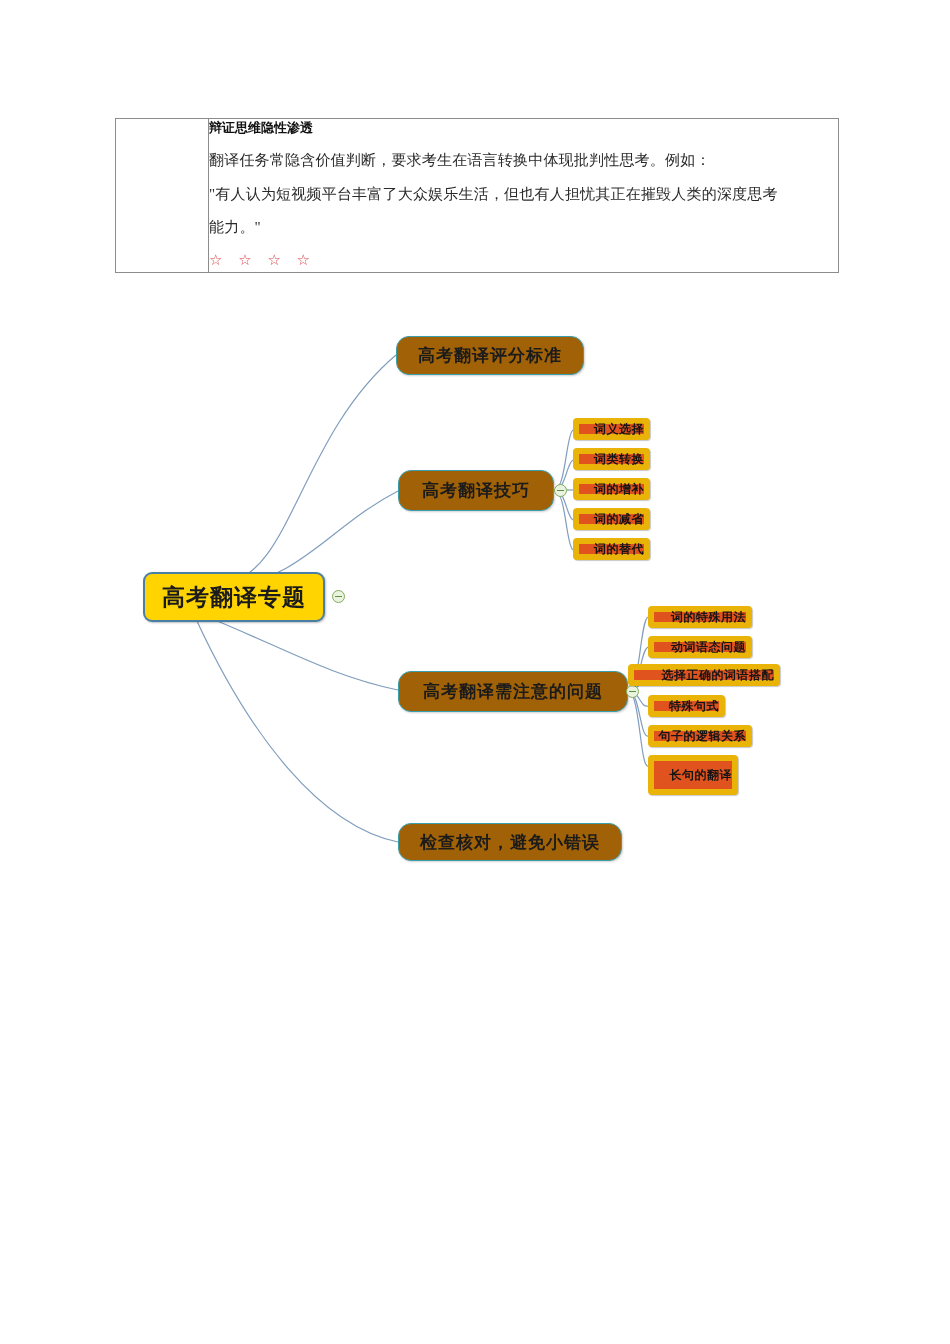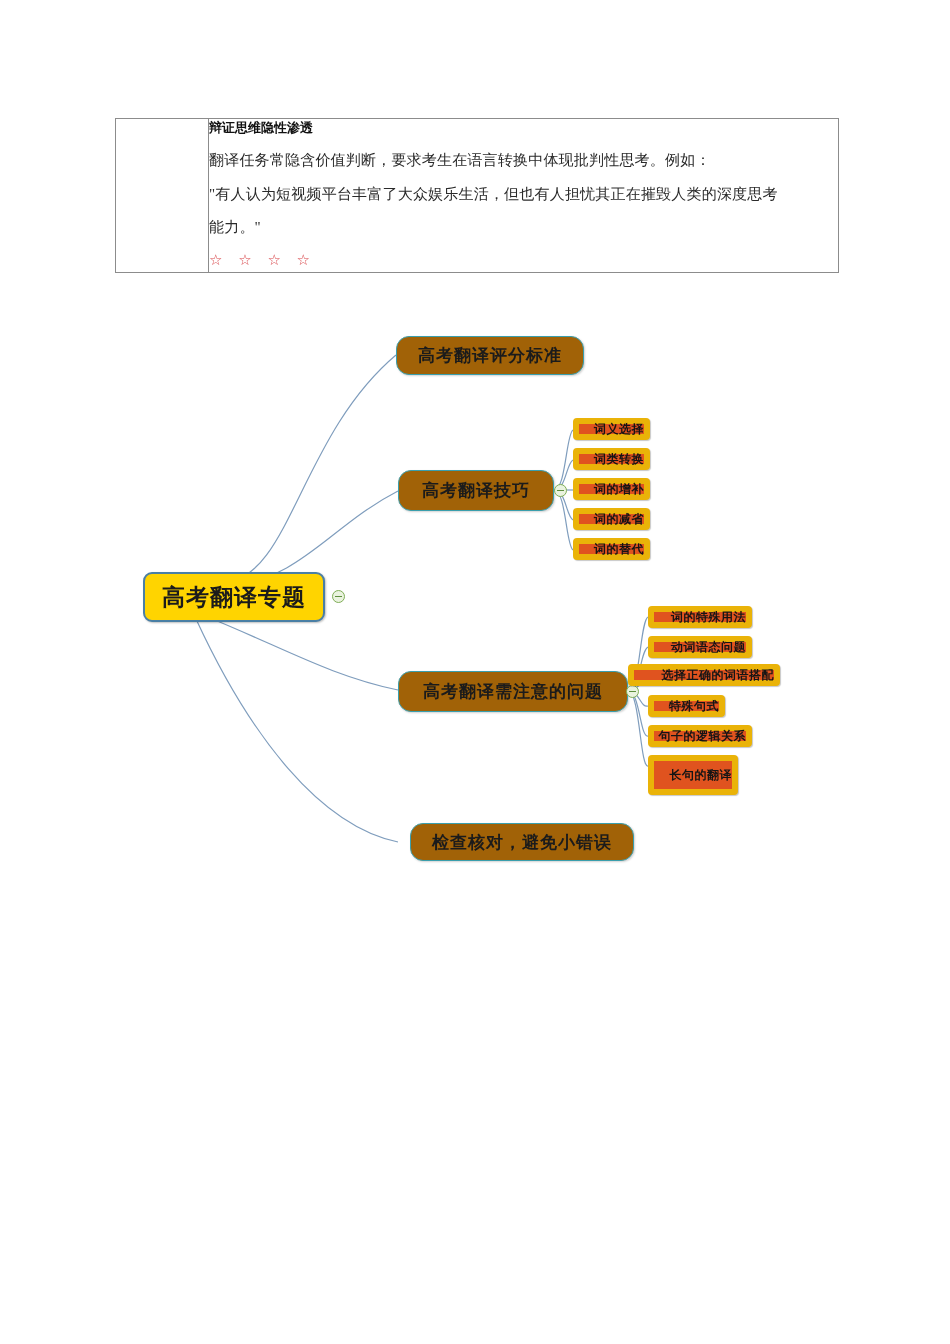--- a/index.html
+++ b/index.html
@@ -203,17 +203,17 @@
   <div class="node node-sub" style="left:648px;top:379px;width:77px;height:22px;">
     <span>特殊句式</span>
   </div>
   <div class="node node-sub" style="left:648px;top:409px;width:104px;height:22px;">
     <span>句子的逻辑关系</span>
   </div>
   <div class="node node-sub" style="left:648px;top:439px;width:90px;height:40px;">
     <span>长句的翻译</span>
   </div>
 
-  <div class="node node-main" style="left:410px;top:507px;width:224px;height:38px;">
+  <div class="node node-main" style="left:398px;top:507px;width:224px;height:38px;">
     <span>检查核对，避免小错误</span>
   </div>
 
 </div>
 
 </body></html>

